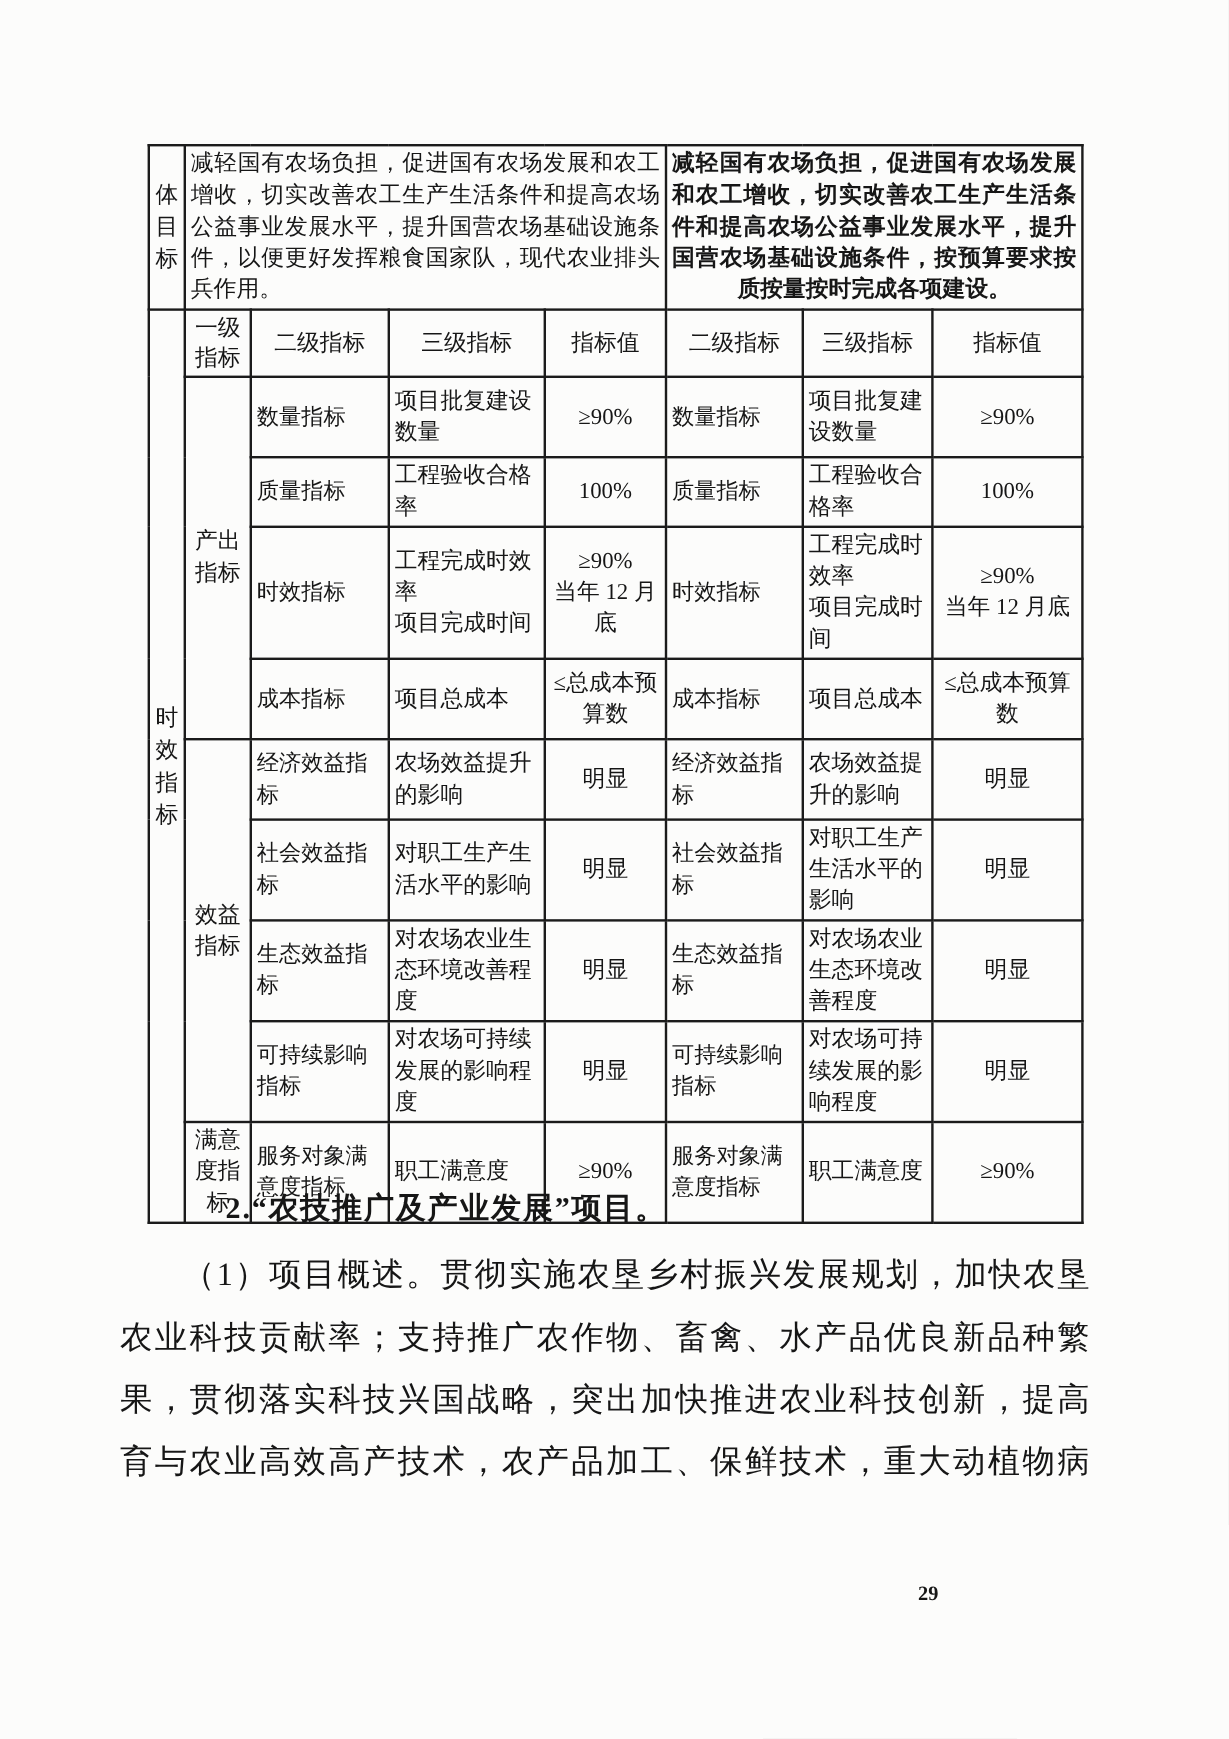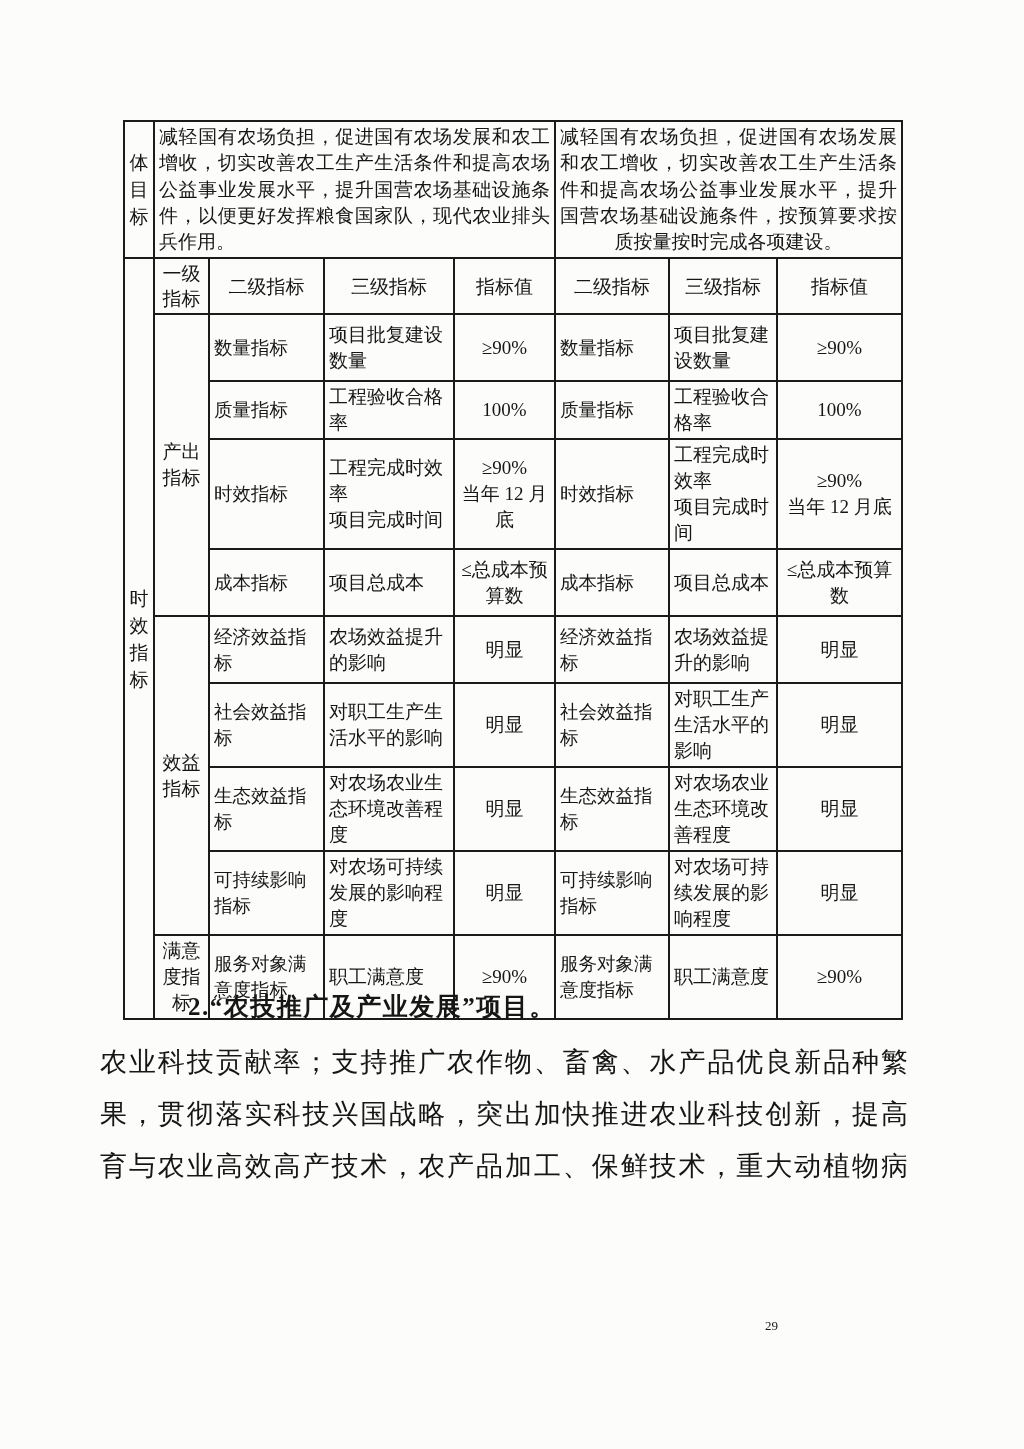--- a/index.html
+++ b/index.html
@@ -46,21 +46,21 @@
     line-height:27px;
     font-size:19px;
   }
   td.side-top{vertical-align:top;padding-top:6px;}
   td.obj{
     text-align:justify;
     line-height:26.3px;
     padding:2px 6px;
     vertical-align:top;
   }
-  td.obj-r{text-align-last:center;}
+  td.obj-r{text-align-last:center;font-weight:bold;}
   td.hd{text-align:center;font-size:19px;line-height:25px;padding:2px 1px;}
   td.l1{text-align:center;padding:2px 2px;line-height:26px;}
   td.l2{text-align:left;font-size:18.5px;padding:2px 1px;line-height:26px;}
   td.l3{text-align:left;white-space:pre-line;padding:2px 3px;line-height:26px;}
   td.val{text-align:center;white-space:pre-line;line-height:26px;margin-left:11px;}
   
   .heading{
     position:absolute;left:188px;top:990px;
     font-size:25px;font-weight:bold;
     letter-spacing:1.5px;
@@ -72,21 +72,21 @@
   }
   .bline{
     height:52px;line-height:52px;
     text-align:justify;
     text-align-last:justify;
     white-space:nowrap;
   }
   .bline.indent{padding-left:52px;}
   .pagenum{
     position:absolute;left:765px;top:1318px;
-    font-size:13px;font-weight:normal;
+    font-size:17px;font-weight:bold;
   }
 </style>
 </head>
 <body>
 
 <div class="page">
 
   <table class="ind">
     <colgroup>
       <col style="width:30px">
@@ -197,20 +197,21 @@
       <td class="l2">服务对象满意度指标</td>
       <td class="l3">职工满意度</td>
       <td class="val">≥90%</td>
     </tr>
   </tbody>
     </table>
 
   <div class="heading">2.“农技推广及产业发展”项目。</div>
 
   <div class="para">
+    <div class="bline indent">（1）项目概述。贯彻实施农垦乡村振兴发展规划，加快农垦</div>
     <div class="bline">农业科技贡献率；支持推广农作物、畜禽、水产品优良新品种繁</div>
     <div class="bline">果，贯彻落实科技兴国战略，突出加快推进农业科技创新，提高</div>
     <div class="bline">育与农业高效高产技术，农产品加工、保鲜技术，重大动植物病</div>
   </div>
 
   <div class="pagenum">29</div>
 
 </div>
 
 </body></html>

